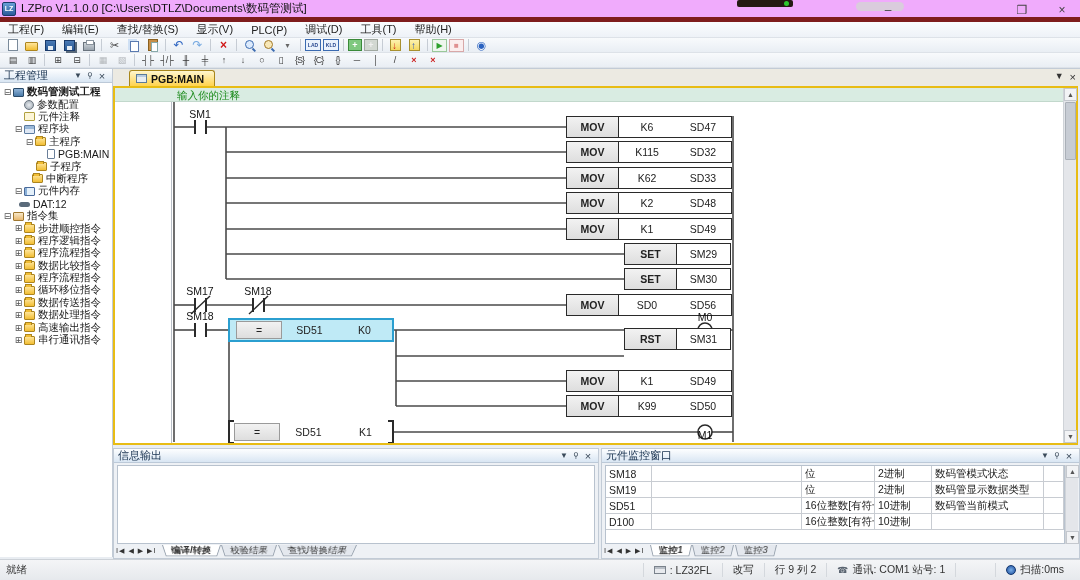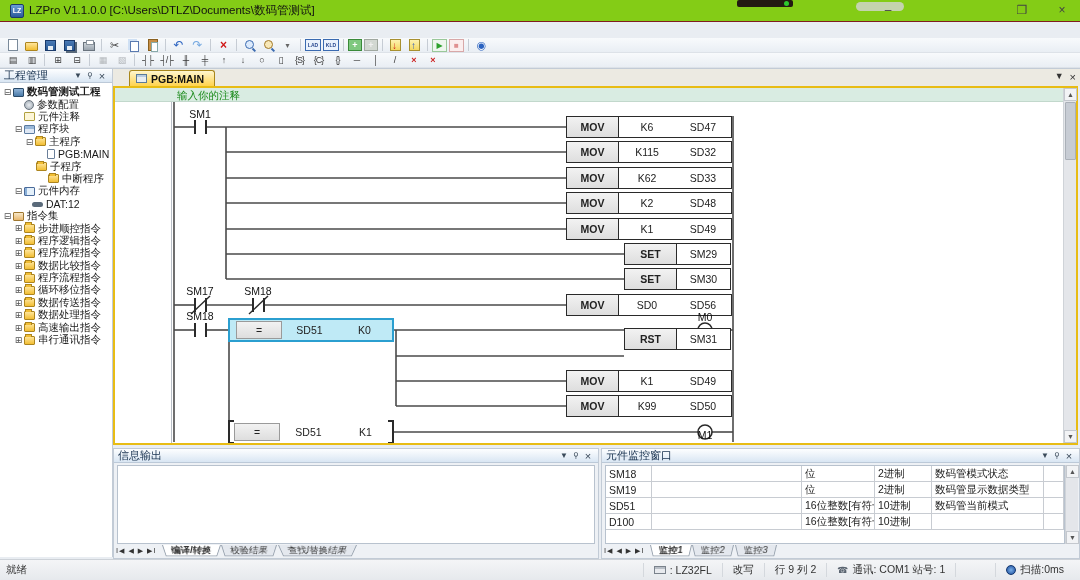--- a/index.html
+++ b/index.html
@@ -1,21 +1,21 @@
 <!DOCTYPE html>
 <html><head>
 <meta charset="utf-8">
 <style>
   *{margin:0;padding:0;box-sizing:border-box;font-family:"Liberation Sans","DejaVu Sans",sans-serif;}
   html,body{width:1080px;height:580px;overflow:hidden;background:#e9edf2;}
   .abs{position:absolute;}
   .app{position:relative;width:1080px;height:580px;font-size:11px;color:#222;}
 
   
-  .titlebar{left:0;top:0;width:1080px;height:22px;background:#84cc16;border-bottom:1px solid #7f1d1d;display:flex;align-items:center;padding:0 10px;}
+  .titlebar{left:0;top:0;width:1080px;height:22px;background:#f0abfc;border-bottom:5px solid #7f1d1d;display:flex;align-items:center;padding:0 2px;}
   .appicon{width:14px;height:14px;background:linear-gradient(#6aa0d8,#2a5a9a);border:1px solid #1a3a6a;border-radius:2px;color:#fff;font-size:7px;font-weight:bold;display:flex;align-items:center;justify-content:center;margin-right:5px;}
   .title-text{font-size:11.5px;color:#111;}
   .winbtn{position:absolute;top:0;width:30px;height:20px;display:flex;align-items:center;justify-content:center;color:#444;font-size:12px;}
   .overlay-pill{position:absolute;left:737px;top:0;width:56px;height:7px;background:#241a12;border-radius:2px;}
   .overlay-pill::after{content:"";position:absolute;right:4px;top:1px;width:5px;height:5px;border-radius:50%;background:#2ec82e;}
   .overlay-blob{position:absolute;left:856px;top:2px;width:48px;height:9px;background:#d4d4d4;border-radius:5px;opacity:.8;}
 
   
   .menubar{left:0;top:22px;width:1080px;height:16px;background:linear-gradient(#fafcfe,#eef2f7);border-bottom:1px solid #dde2e8;display:flex;align-items:center;padding-left:8px;gap:18px;}
   .mi{font-size:11px;color:#222;}
@@ -145,20 +145,30 @@
   <div class="abs titlebar">
     <div class="appicon">LZ</div>
     <div class="title-text">LZPro V1.1.0.0 [C:\Users\DTLZ\Documents\数码管测试]</div>
     <div class="overlay-pill"></div>
     <div class="overlay-blob"></div>
     <div class="winbtn" style="left:873px">–</div>
     <div class="winbtn" style="left:1007px">❐</div>
     <div class="winbtn" style="left:1047px">×</div>
   </div>
 
+  <div class="abs menubar">
+    <span class="mi">工程(F)</span>
+    <span class="mi">编辑(E)</span>
+    <span class="mi">查找/替换(S)</span>
+    <span class="mi">显示(V)</span>
+    <span class="mi">PLC(P)</span>
+    <span class="mi">调试(D)</span>
+    <span class="mi">工具(T)</span>
+    <span class="mi">帮助(H)</span>
+  </div>
 
   <div class="abs toolbar">
     <div class="tbtn">
         <span class="i-page"></span>
       </div>
     <div class="tbtn">
         <span class="i-folder"></span>
       </div>
     <div class="tbtn">
         <span class="i-floppy"></span>
@@ -271,30 +281,30 @@
           <span class="tlbl">主程序</span>
         </div>
       <div class="trow" style="padding-left:47px">
           <span class="tico page"></span>
           <span class="tlbl">PGB:MAIN</span>
         </div>
       <div class="trow" style="padding-left:36px">
           <span class="tico folder"></span>
           <span class="tlbl">子程序</span>
         </div>
-      <div class="trow" style="padding-left:48px">
+      <div class="trow" style="padding-left:32px">
           <span class="tico folder"></span>
           <span class="tlbl">中断程序</span>
         </div>
       <div class="trow" style="padding-left:13px">
           <span class="texp">⊟</span>
           <span class="tico mem"></span>
           <span class="tlbl">元件内存</span>
         </div>
-      <div class="trow" style="padding-left:32px">
+      <div class="trow" style="padding-left:19px">
           <span class="tico dat"></span>
           <span class="tlbl">DAT:12</span>
         </div>
       <div class="trow" style="padding-left:2px">
           <span class="texp">⊟</span>
           <span class="tico inst"></span>
           <span class="tlbl">指令集</span>
         </div>
       <div class="trow" style="padding-left:13px">
           <span class="texp">⊞</span>

